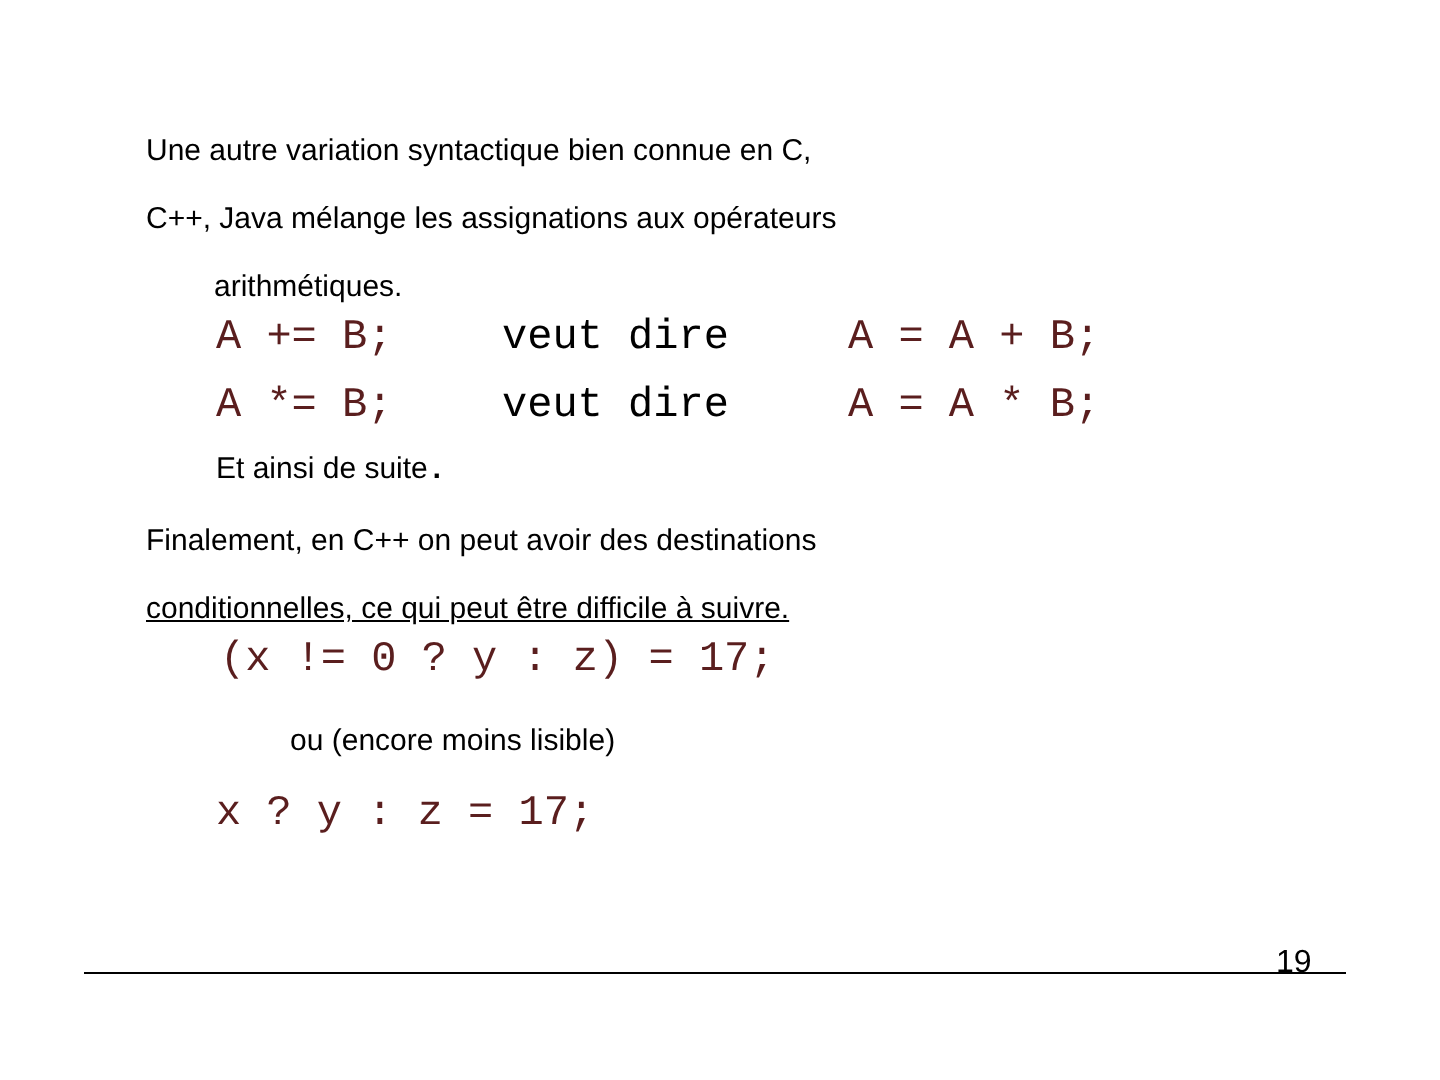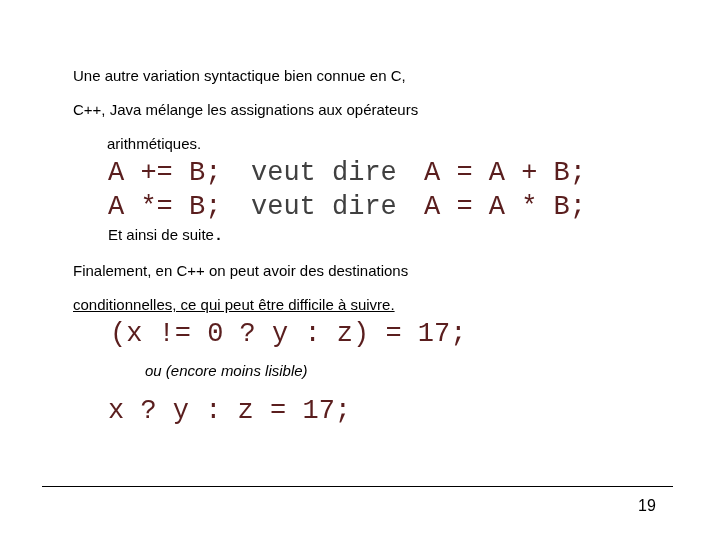--- a/index.html
+++ b/index.html
@@ -1,21 +1,21 @@
 <!DOCTYPE html>
 <html><head>
   <meta charset="utf-8">
   <style>
     html, body { margin: 0; padding: 0; background: #ffffff; }
     body { width: 720px; height: 540px; position: relative; overflow: hidden; }
     .sans { font-family: "Liberation Sans", sans-serif; font-size: 15px; color: #000; position: absolute; white-space: nowrap; }
-    .mono { font-family: "Liberation Mono", monospace; font-size: 27px; color: #5a1e1e; position: absolute; white-space: pre; }
-    .mono-black { color: #404040; }
+    .mono { font-family: "Liberation Mono", monospace; font-size: 21px; color: #5a1e1e; position: absolute; white-space: pre; }
+    .mono-black { color: #000000; }
     .rule { position: absolute; left: 42px; top: 486px; width: 631px; height: 1px; background: #000; }
-    .page-num { position: absolute; left: 638px; top: 497px; font-family: "Liberation Sans", sans-serif; font-size: 16px; color: #000; }
+    .page-num { position: absolute; left: 638px; top: 473px; font-family: "Liberation Sans", sans-serif; font-size: 16px; color: #000; }
   </style>
 </head>
 <body>
 
 <div>
   <div class="sans" style="left:73px; top:67px;">Une autre variation syntactique bien connue en C,</div>
   <div class="sans" style="left:73px; top:101px;">C++, Java mélange les assignations aux opérateurs</div>
   <div class="sans" style="left:73px; top:135px;margin-left:34px;">arithmétiques.</div>
 
   <div class="mono" style="left:108px; top:158px;">A += B;</div>
@@ -28,19 +28,19 @@
 
   <div class="sans" style="left:108px; top:226px;">
     <span>Et ainsi de suite</span><span style="font-family:'Liberation Mono', monospace; font-weight:bold;">.</span>
   </div>
 
   <div class="sans" style="left:73px; top:262px;">Finalement, en C++ on peut avoir des destinations</div>
   <div class="sans" style="left:73px; top:296px;text-decoration:underline;">conditionnelles, ce qui peut être difficile à suivre.</div>
 
   <div class="mono" style="left:110px; top:319px;">(x != 0 ? y : z) = 17;</div>
 
-  <div class="sans" style="left:145px; top:362px;font-style:italic;">ou (encore moins lisible)</div>
+  <div class="sans" style="left:145px; top:362px;">ou (encore moins lisible)</div>
 
   <div class="mono" style="left:108px; top:396px;">x ? y : z = 17;</div>
 
   <div class="rule"></div>
   <div class="page-num">19</div>
 </div>
 
 </body></html>

